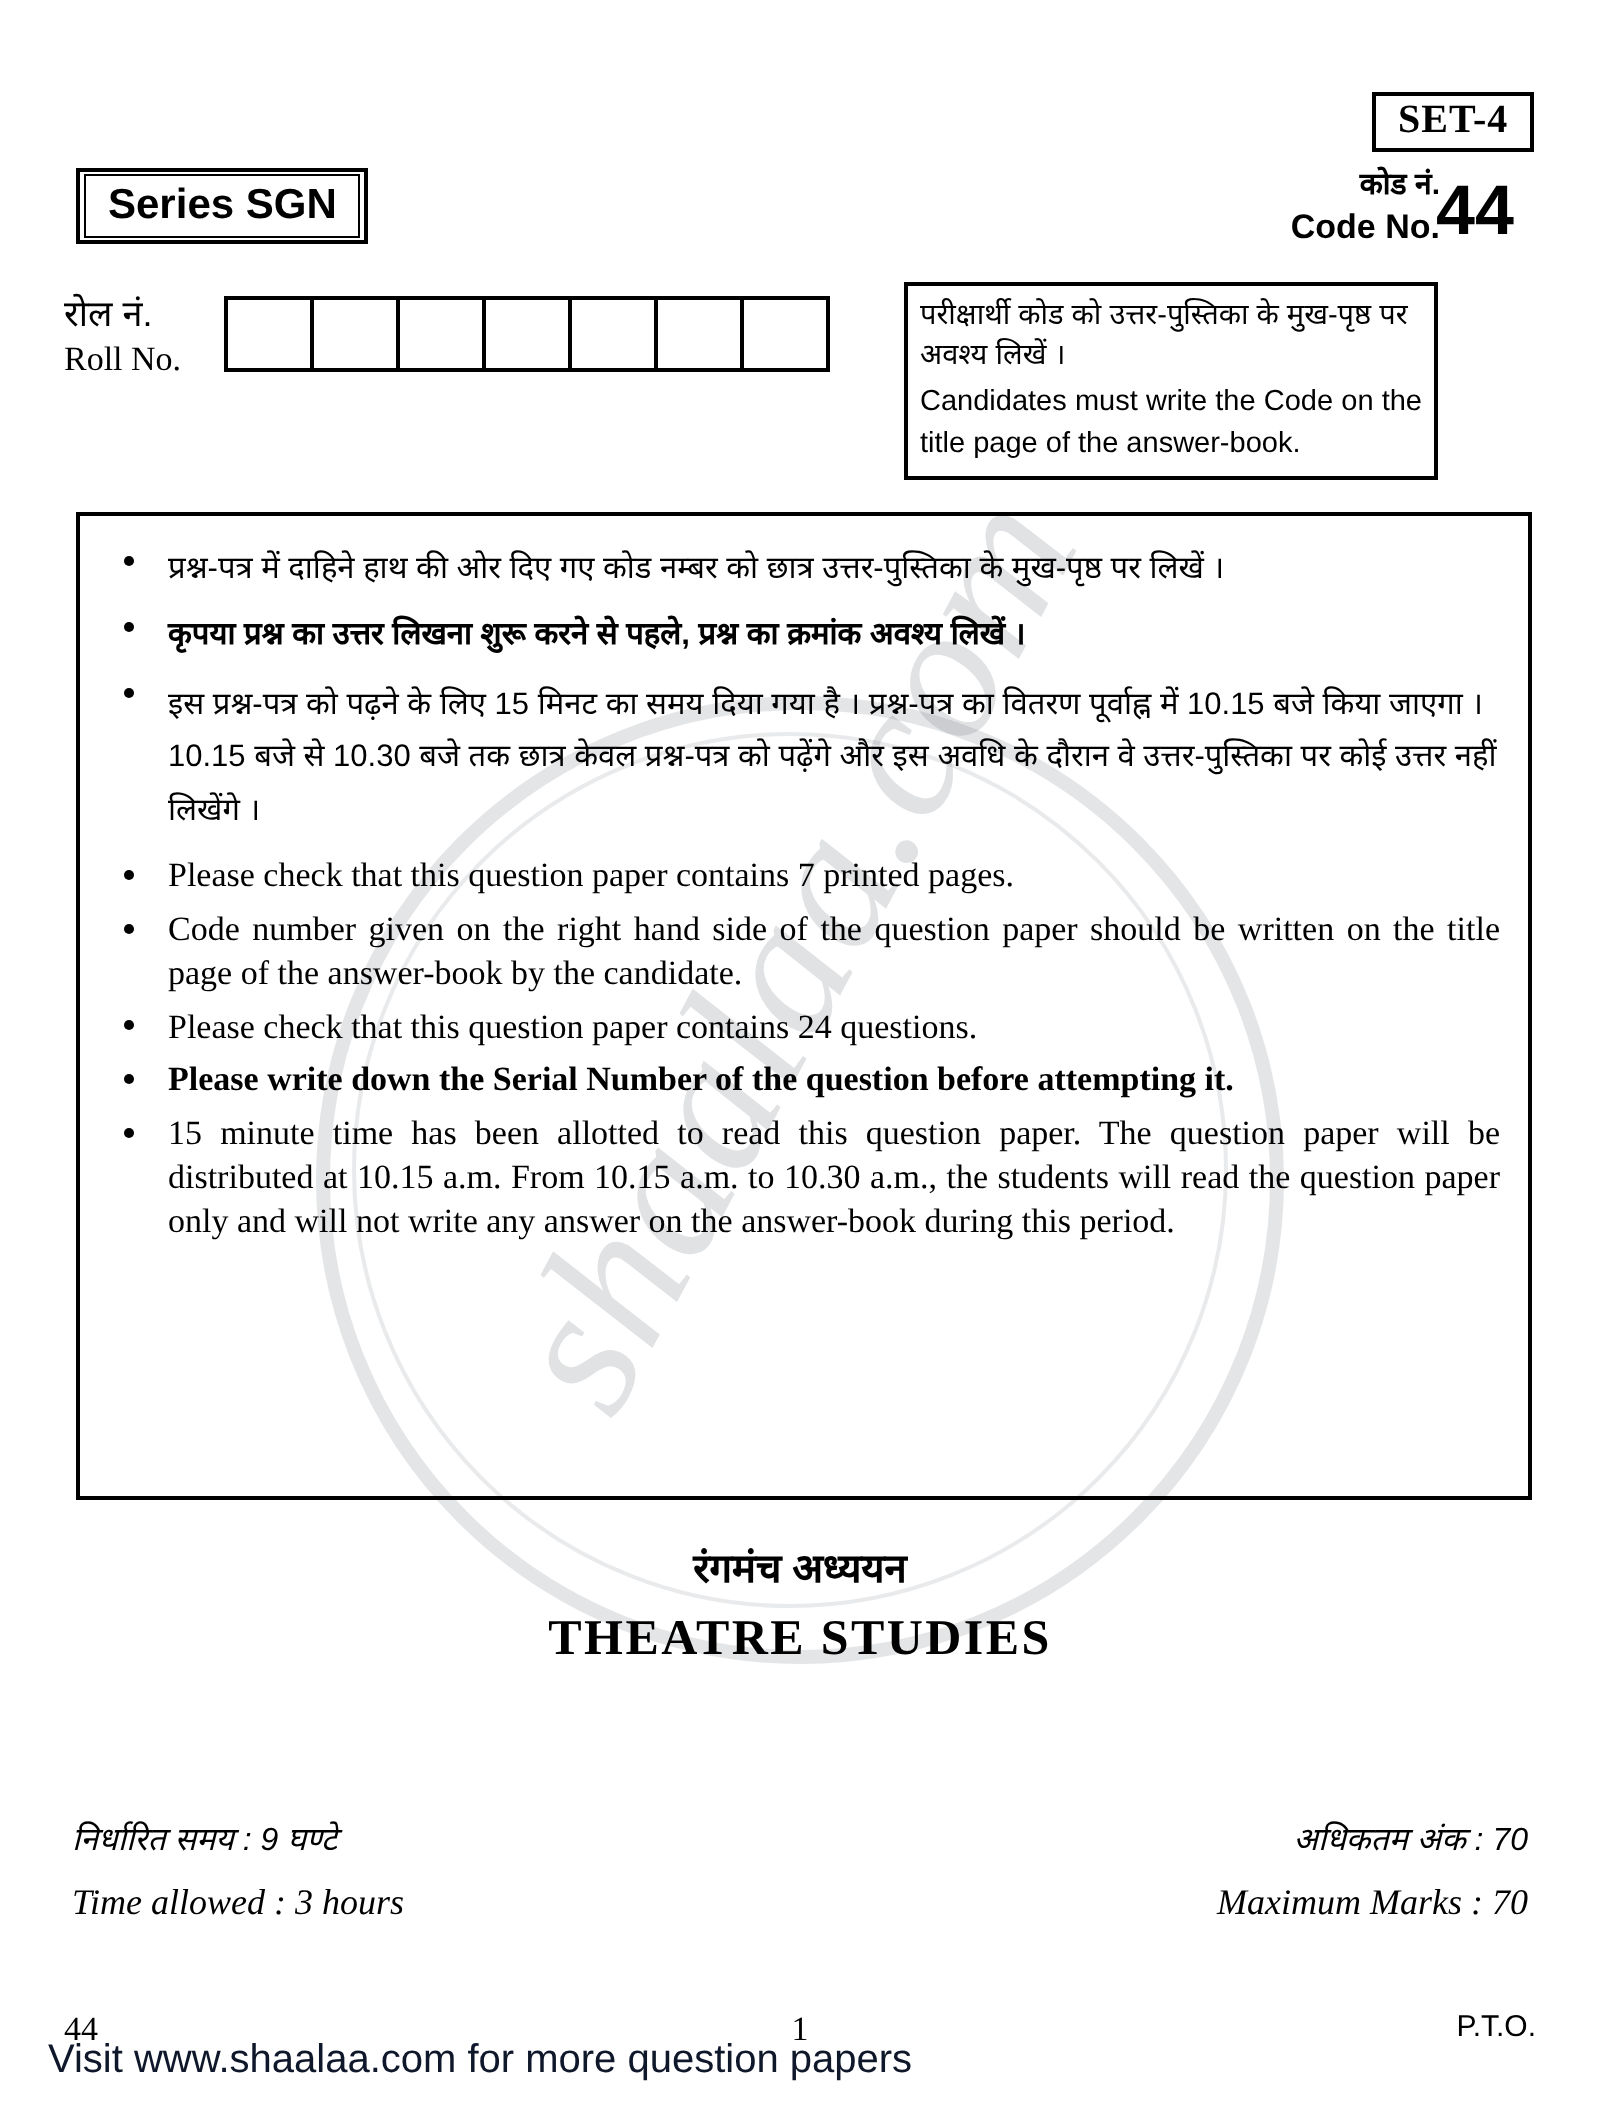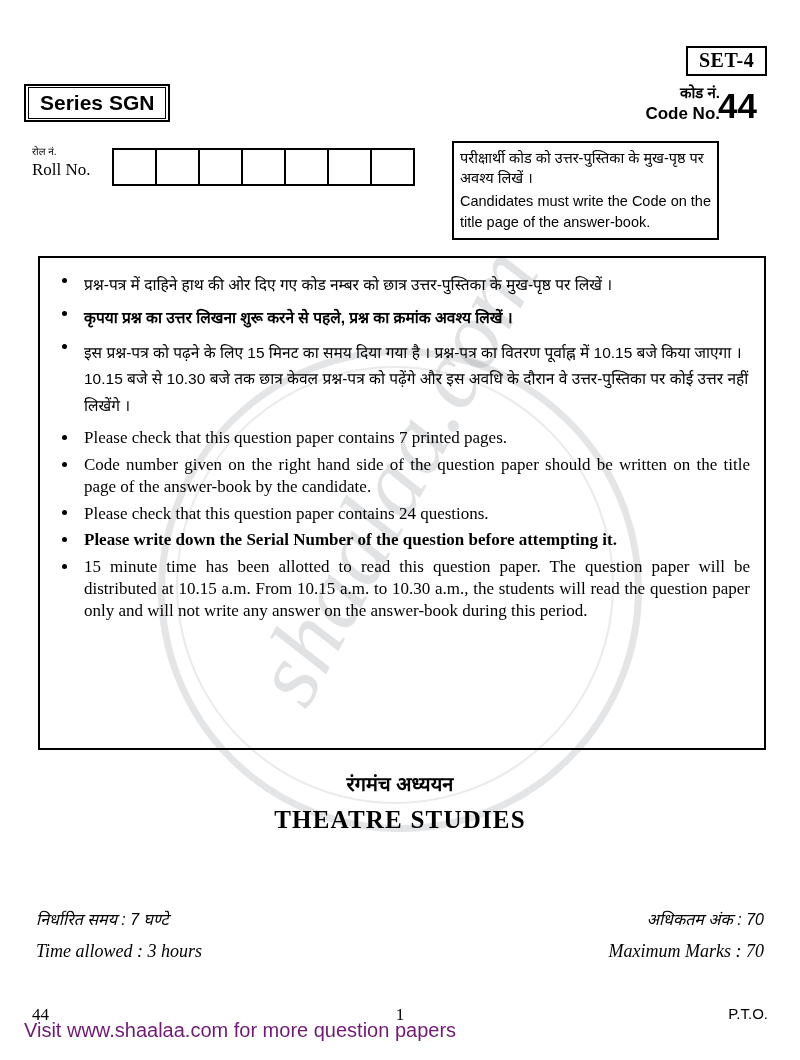--- a/index.html
+++ b/index.html
@@ -76,21 +76,21 @@
     font-family: "Liberation Serif", serif;
     font-weight: bold;
     font-size: 20px;
     letter-spacing: 0.5px;
     line-height: 1.05;
     z-index: 10;
   }
 
   .series-box {
     position: absolute;
-    left: 24px;
+    left: 38px;
     top: 84px;
     border: 2px solid #000;
     padding: 1px 2px;
     z-index: 10;
   }
   .series-box-inner {
     border: 1px solid #000;
     padding: 3px 11px 4px 11px;
     font-family: "Liberation Sans", sans-serif;
     font-weight: bold;
@@ -132,21 +132,21 @@
 
   
   .rollno-label {
     position: absolute;
     left: 32px;
     top: 145px;
     z-index: 10;
   }
   .rollno-hi {
     font-family: "Liberation Sans", sans-serif;
-    font-size: 10px;
+    font-size: 18px;
     line-height: 1.35;
   }
   .rollno-en {
     font-family: "Liberation Serif", serif;
     font-size: 17px;
     line-height: 1.35;
   }
   .rollno-grid {
     position: absolute;
     left: 112px;
@@ -313,21 +313,21 @@
     font-family: "Liberation Sans", sans-serif;
     font-size: 15px;
     z-index: 10;
   }
   .footer-promo {
     position: absolute;
     left: 24px;
     top: 1019px;
     font-family: "Liberation Sans", sans-serif;
     font-size: 20px;
-    color: #701a75;
+    color: #0f172a;
     z-index: 11;
     white-space: nowrap;
   }
 </style>
 </head>
 <body>
 
 <div class="page">
 
   <div class="watermark-layer">
@@ -377,21 +377,21 @@
         <li class="en-item">Please check that this question paper contains 24 questions.</li>
         <li class="en-item bold">Please write down the Serial Number of the question before attempting it.</li>
         <li class="en-item">15 minute time has been allotted to read this question paper. The question paper will be distributed at 10.15 a.m. From 10.15 a.m. to 10.30 a.m., the students will read the question paper only and will not write any answer on the answer-book during this period.</li>
       </ul>
   </div>
 
   <div class="subject-hi">रंगमंच अध्ययन</div>
   <div class="subject-en">THEATRE STUDIES</div>
 
   <div class="meta-row hi">
-    <span class="meta-hi-text">निर्धारित समय : 7 घण्टे</span>
+    <span class="meta-hi-text">निर्धारित समय : 9 घण्टे</span>
     <span class="meta-hi-text">अधिकतम अंक : 70</span>
   </div>
   <div class="meta-row en">
     <span class="meta-en-text">Time allowed : 3 hours</span>
     <span class="meta-en-text">Maximum Marks : 70</span>
   </div>
 
   <div class="footer-code">44</div>
   <div class="footer-page">1</div>
   <div class="footer-pto">P.T.O.</div>

